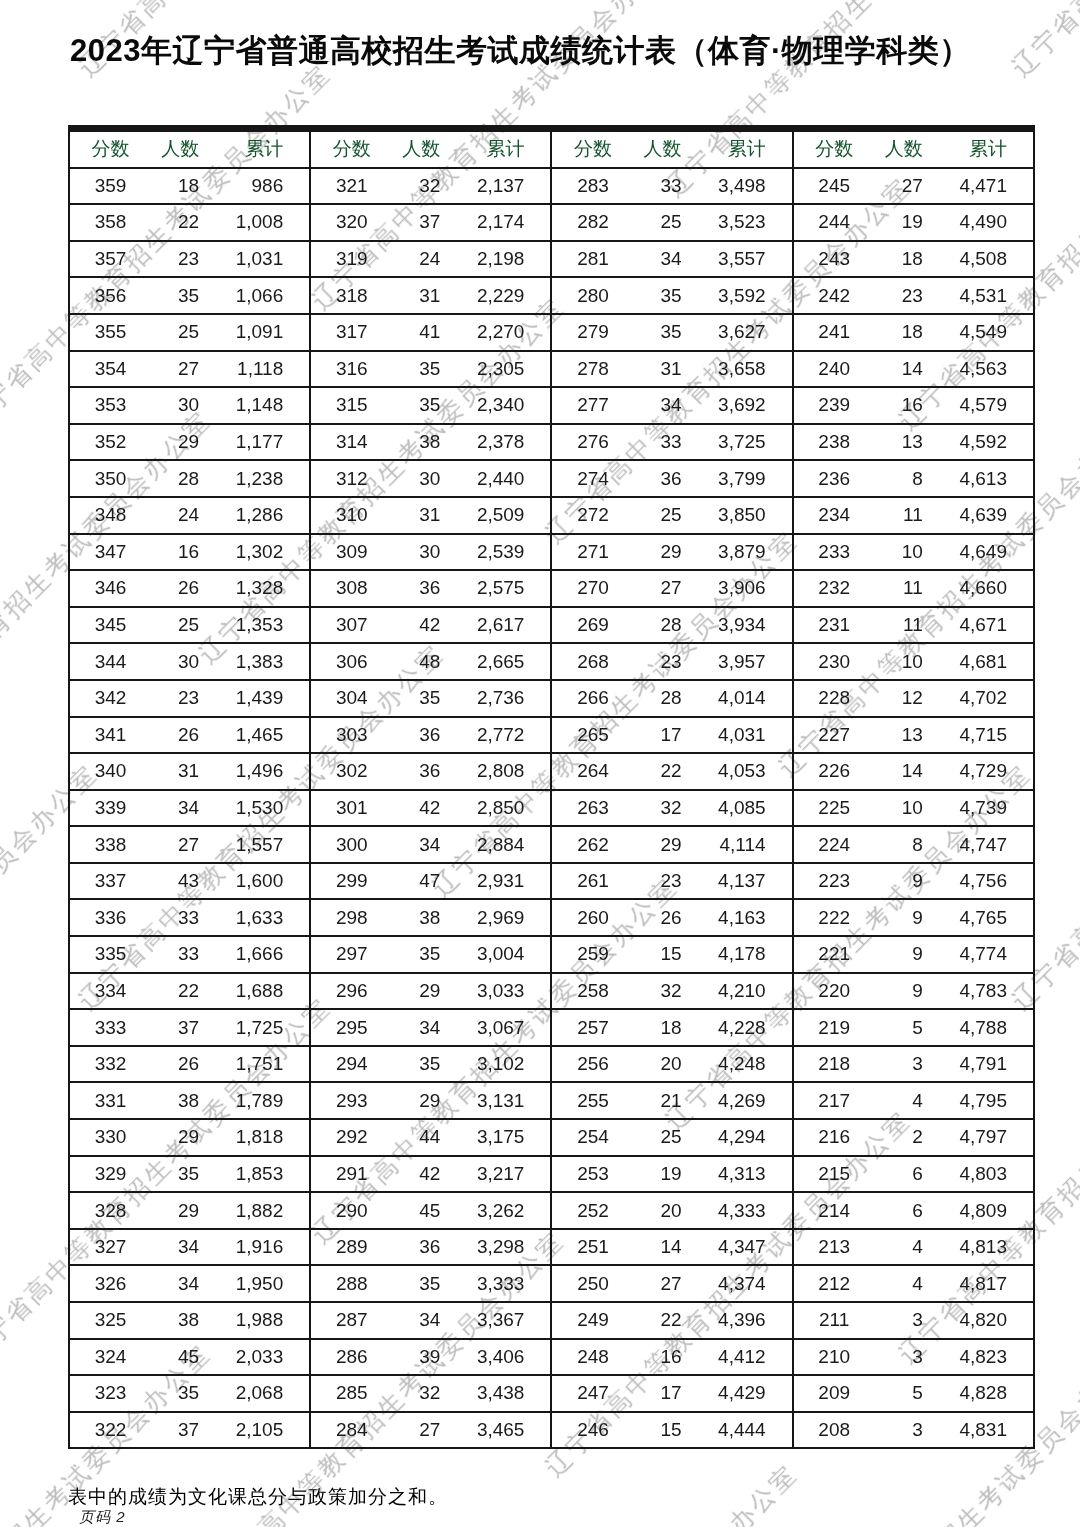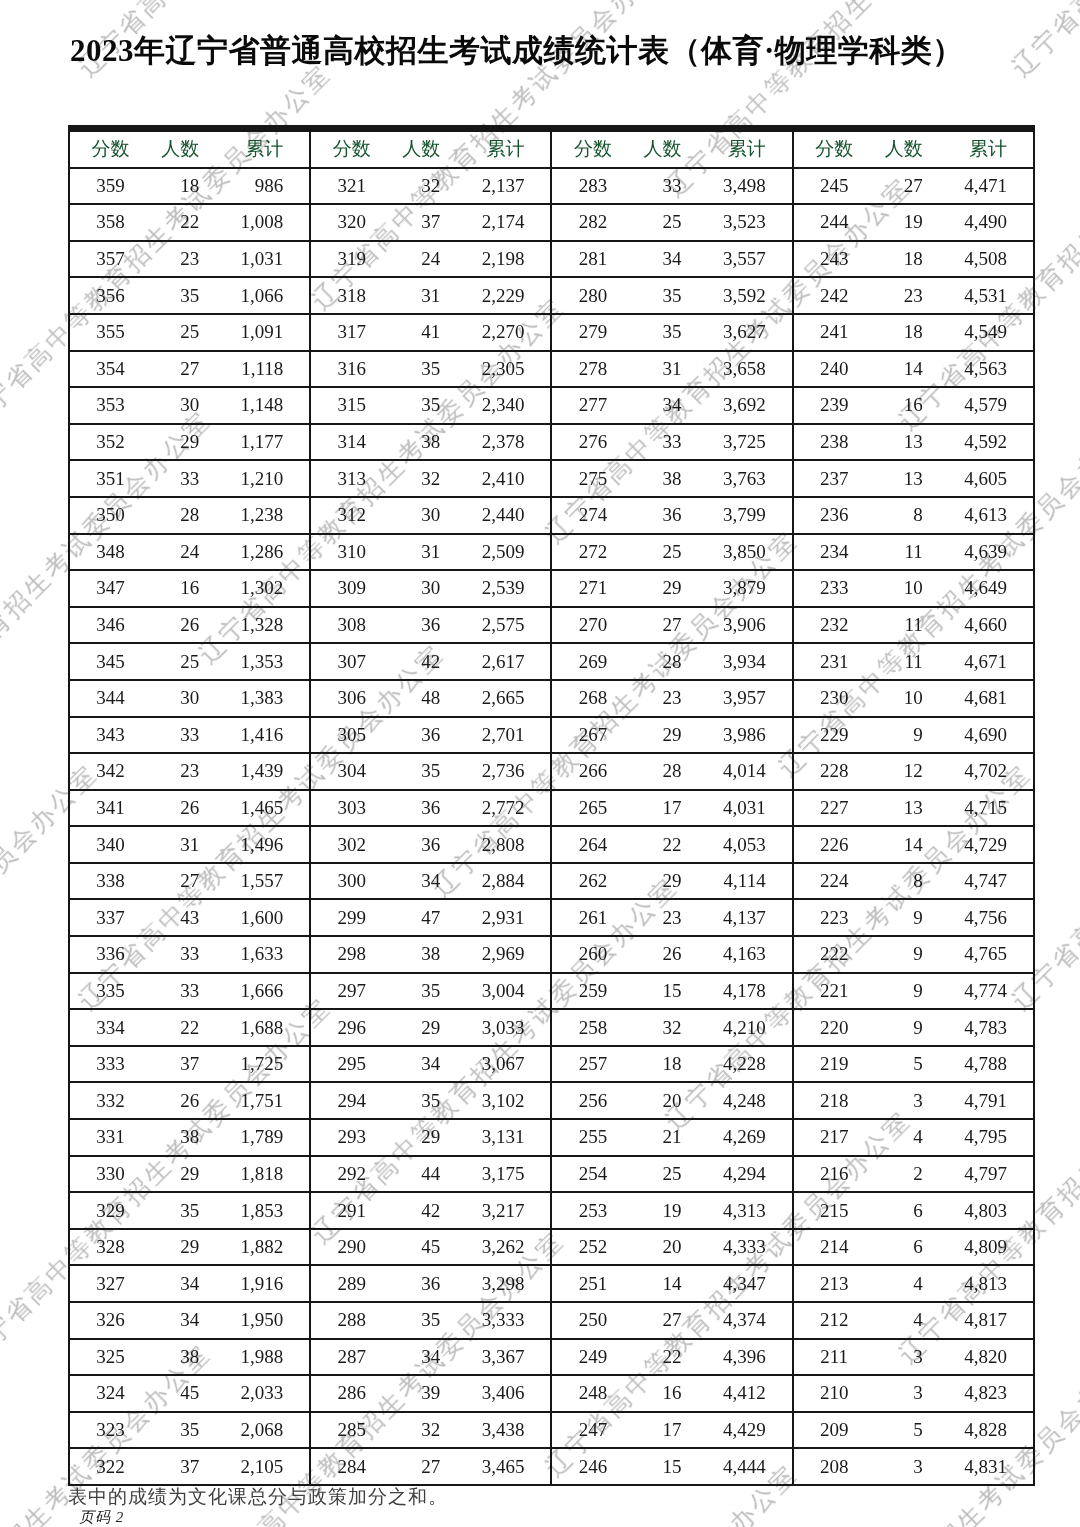--- a/index.html
+++ b/index.html
@@ -1,18 +1,18 @@
 <!DOCTYPE html>
 <html><head>
 <meta charset="utf-8">
 <style>
   html,body{margin:0;padding:0;background:#e9e9e9;}
   .page{
     position:relative;width:1080px;height:1527px;background:#ffffff;
-    overflow:hidden;font-family:Liberation Serif, serif;margin:0 auto;
+    overflow:hidden;font-family:Liberation Sans, sans-serif;margin:0 auto;
   }
   .wm-layer{position:absolute;inset:0;z-index:0;pointer-events:none;}
   .doc-title{
     position:absolute;left:70px;top:30px;margin:0;z-index:2;
     font-size:31px;font-weight:bold;color:#0a0a0a;white-space:nowrap;letter-spacing:0.5px;
   }
   table.score-table{
     position:absolute;left:68px;top:125px;width:967px;z-index:1;
     border-collapse:collapse;table-layout:fixed;background:transparent;
   }
@@ -22,21 +22,21 @@
     font-weight:normal;border-top:2px solid #161616;vertical-align:middle;
     overflow:hidden;white-space:nowrap;
   }
   .score-table thead th{color:#14532d;}
   .c-score{text-align:center;}
   .c-count{text-align:right;padding-right:22px !important;}
   .c-cum{text-align:right;padding-right:26px !important;}
   .g-start{border-left:2px solid #161616;}
   .note{
     position:absolute;left:68px;top:1484px;margin:0;z-index:1;
-    font-size:19px;color:#404040;letter-spacing:1px;
+    font-size:19px;color:#000000;letter-spacing:1px;
   }
   .pageno{
     position:absolute;left:79px;top:1508px;margin:0;z-index:1;
     font-size:15px;font-style:italic;color:#222222;letter-spacing:1px;
   }
 </style>
 </head>
 <body>
 
 <div class="page">
@@ -195,34 +195,20 @@
         <td class="c-count">38</td>
         <td class="c-cum">2,378</td>
         <td class="c-score g-start">276</td>
         <td class="c-count">33</td>
         <td class="c-cum">3,725</td>
         <td class="c-score g-start">238</td>
         <td class="c-count">13</td>
         <td class="c-cum">4,592</td>
       </tr>
         <tr>
-        <td class="c-score">351</td>
-        <td class="c-count">33</td>
-        <td class="c-cum">1,210</td>
-        <td class="c-score g-start">313</td>
-        <td class="c-count">32</td>
-        <td class="c-cum">2,410</td>
-        <td class="c-score g-start">275</td>
-        <td class="c-count">38</td>
-        <td class="c-cum">3,763</td>
-        <td class="c-score g-start">237</td>
-        <td class="c-count">13</td>
-        <td class="c-cum">4,605</td>
-      </tr>
-        <tr>
         <td class="c-score">350</td>
         <td class="c-count">28</td>
         <td class="c-cum">1,238</td>
         <td class="c-score g-start">312</td>
         <td class="c-count">30</td>
         <td class="c-cum">2,440</td>
         <td class="c-score g-start">274</td>
         <td class="c-count">36</td>
         <td class="c-cum">3,799</td>
         <td class="c-score g-start">236</td>
@@ -293,34 +279,20 @@
         <td class="c-count">48</td>
         <td class="c-cum">2,665</td>
         <td class="c-score g-start">268</td>
         <td class="c-count">23</td>
         <td class="c-cum">3,957</td>
         <td class="c-score g-start">230</td>
         <td class="c-count">10</td>
         <td class="c-cum">4,681</td>
       </tr>
         <tr>
-        <td class="c-score">343</td>
-        <td class="c-count">33</td>
-        <td class="c-cum">1,416</td>
-        <td class="c-score g-start">305</td>
-        <td class="c-count">36</td>
-        <td class="c-cum">2,701</td>
-        <td class="c-score g-start">267</td>
-        <td class="c-count">29</td>
-        <td class="c-cum">3,986</td>
-        <td class="c-score g-start">229</td>
-        <td class="c-count">9</td>
-        <td class="c-cum">4,690</td>
-      </tr>
-        <tr>
         <td class="c-score">342</td>
         <td class="c-count">23</td>
         <td class="c-cum">1,439</td>
         <td class="c-score g-start">304</td>
         <td class="c-count">35</td>
         <td class="c-cum">2,736</td>
         <td class="c-score g-start">266</td>
         <td class="c-count">28</td>
         <td class="c-cum">4,014</td>
         <td class="c-score g-start">228</td>
@@ -349,20 +321,34 @@
         <td class="c-count">36</td>
         <td class="c-cum">2,808</td>
         <td class="c-score g-start">264</td>
         <td class="c-count">22</td>
         <td class="c-cum">4,053</td>
         <td class="c-score g-start">226</td>
         <td class="c-count">14</td>
         <td class="c-cum">4,729</td>
       </tr>
         <tr>
+        <td class="c-score">339</td>
+        <td class="c-count">34</td>
+        <td class="c-cum">1,530</td>
+        <td class="c-score g-start">301</td>
+        <td class="c-count">42</td>
+        <td class="c-cum">2,850</td>
+        <td class="c-score g-start">263</td>
+        <td class="c-count">32</td>
+        <td class="c-cum">4,085</td>
+        <td class="c-score g-start">225</td>
+        <td class="c-count">10</td>
+        <td class="c-cum">4,739</td>
+      </tr>
+        <tr>
         <td class="c-score">338</td>
         <td class="c-count">27</td>
         <td class="c-cum">1,557</td>
         <td class="c-score g-start">300</td>
         <td class="c-count">34</td>
         <td class="c-cum">2,884</td>
         <td class="c-score g-start">262</td>
         <td class="c-count">29</td>
         <td class="c-cum">4,114</td>
         <td class="c-score g-start">224</td>

